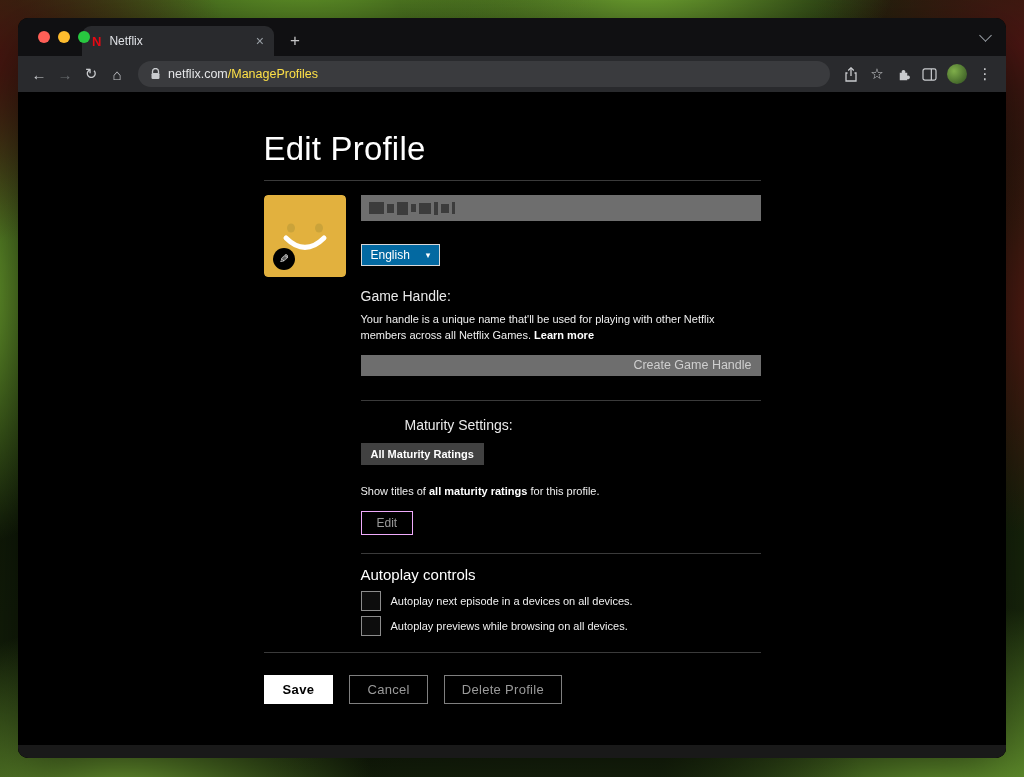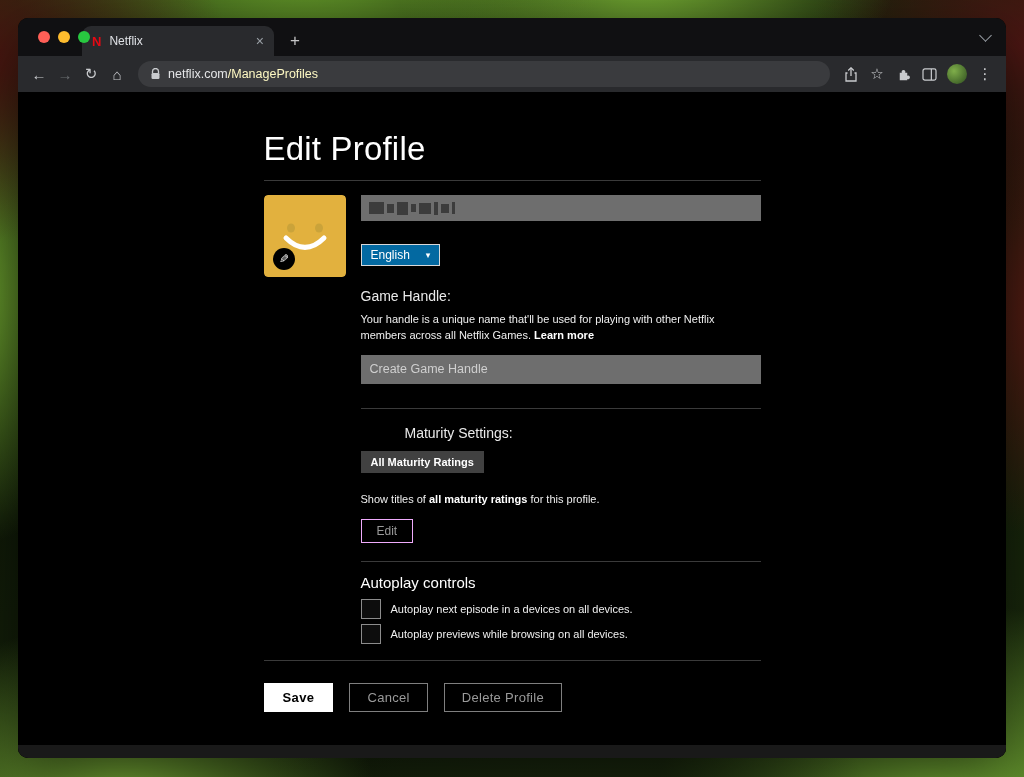--- a/index.html
+++ b/index.html
@@ -35,21 +35,21 @@
     color:#c7c7c7;font-size:17px;border-radius:50%;}
   .strip-chevron{position:absolute;right:16px;top:13px;width:8px;height:8px;border-right:1.6px solid #9aa0a6;
     border-bottom:1.6px solid #9aa0a6;transform:rotate(45deg);}
   
   .toolbar{height:36px;background:#292a2d;display:flex;align-items:center;padding:0 8px;flex:0 0 auto;}
   .nav-btn{width:26px;height:26px;border-radius:50%;display:flex;align-items:center;justify-content:center;
     color:#c9cbce;font-size:15px;flex:0 0 auto;}
   .nav-btn.disabled{color:#6a6d70;}
   .omnibox{flex:1;height:26px;background:#3a3b3e;border-radius:13px;display:flex;align-items:center;
     padding:0 12px;gap:7px;margin:0 8px;font-size:12.5px;min-width:0;}
-  .url-host{color:#e4e5e7;} .url-path{color:#fef9c3;}
+  .url-host{color:#e4e5e7;} .url-path{color:#fde047;}
   .ticon{display:flex;align-items:center;justify-content:center;}
   .toolbar-avatar{width:20px;height:20px;border-radius:50%;margin:0 5px;
     background:radial-gradient(circle at 35% 35%, #7fae4a, #2e4d1f);}
   
   .content{flex:1;background:#000;position:relative;overflow:hidden;color:#fff;}
   .page-footer{position:absolute;bottom:0;left:0;right:0;height:13px;background:#191919;}
   .col{width:497px;margin:0 auto;padding-top:38px;}
   h1{font-size:33px;font-weight:500;margin:0 0 12px 0;color:#fff;letter-spacing:.2px;}
   .hr{border:0;border-top:1px solid #3a3a3a;margin:0;}
   .profile-row{display:flex;margin-top:14px;}
@@ -60,22 +60,22 @@
   .right-col{flex:1;margin-left:15px;min-width:0;}
   .name-input{height:26px;background:#6e6e6e;display:flex;align-items:center;padding:0 8px;gap:3px;}
   .smudge{display:inline-block;background:#3c3c3c;filter:blur(.7px);}
   .field-label{margin-top:20px;font-size:14px;color:#eaeaea;}
   .lang-select{margin-top:23px;display:inline-flex;align-items:center;gap:16px;background:#0369a1;
     border:1px solid #d8d8d8;padding:3px 9px;font-size:12px;color:#fff;cursor:pointer;}
   .caret{font-size:9px;color:#fff;}
   .gh-label{margin-top:22px;font-size:14px;color:#eaeaea;}
   .gh-desc{margin-top:8px;font-size:11px;line-height:1.45;color:#efefef;}
   .gh-desc b{color:#fff;}
-  .gh-input{margin-top:11px;width:100%;height:29px;background:#6e6e6e;border:0;padding:0 9px;font-size:12.5px;
-    color:#eee;box-sizing:border-box;font-family:inherit;}
+  .gh-input{margin-top:11px;width:100%;height:21px;background:#6e6e6e;border:0;padding:0 9px;font-size:12.5px;
+    color:#eee;box-sizing:border-box;font-family:inherit;text-align:right;}
   .gh-input::placeholder{color:#cfcfcf;opacity:1;}
   .sub-divider{margin-top:24px;border:0;border-top:1px solid #3a3a3a;}
   .mat-label{margin-top:16px;font-size:14px;color:#eaeaea;margin-left:44px;}
   .mat-badge{display:inline-block;margin-top:10px;background:#414141;color:#fff;font-size:11px;font-weight:700;
     padding:5px 10px;}
   .mat-desc{margin-top:20px;font-size:11px;color:#efefef;}
   .mat-desc b{color:#fff;}
   .edit-btn{margin-top:14px;display:inline-block;background:transparent;border:1px solid #f0abfc;color:#9a9a9a;
     font-size:12px;padding:4px 15px;font-family:inherit;cursor:pointer;}
   .sub-divider2{margin-top:18px;border:0;border-top:1px solid #3a3a3a;}

